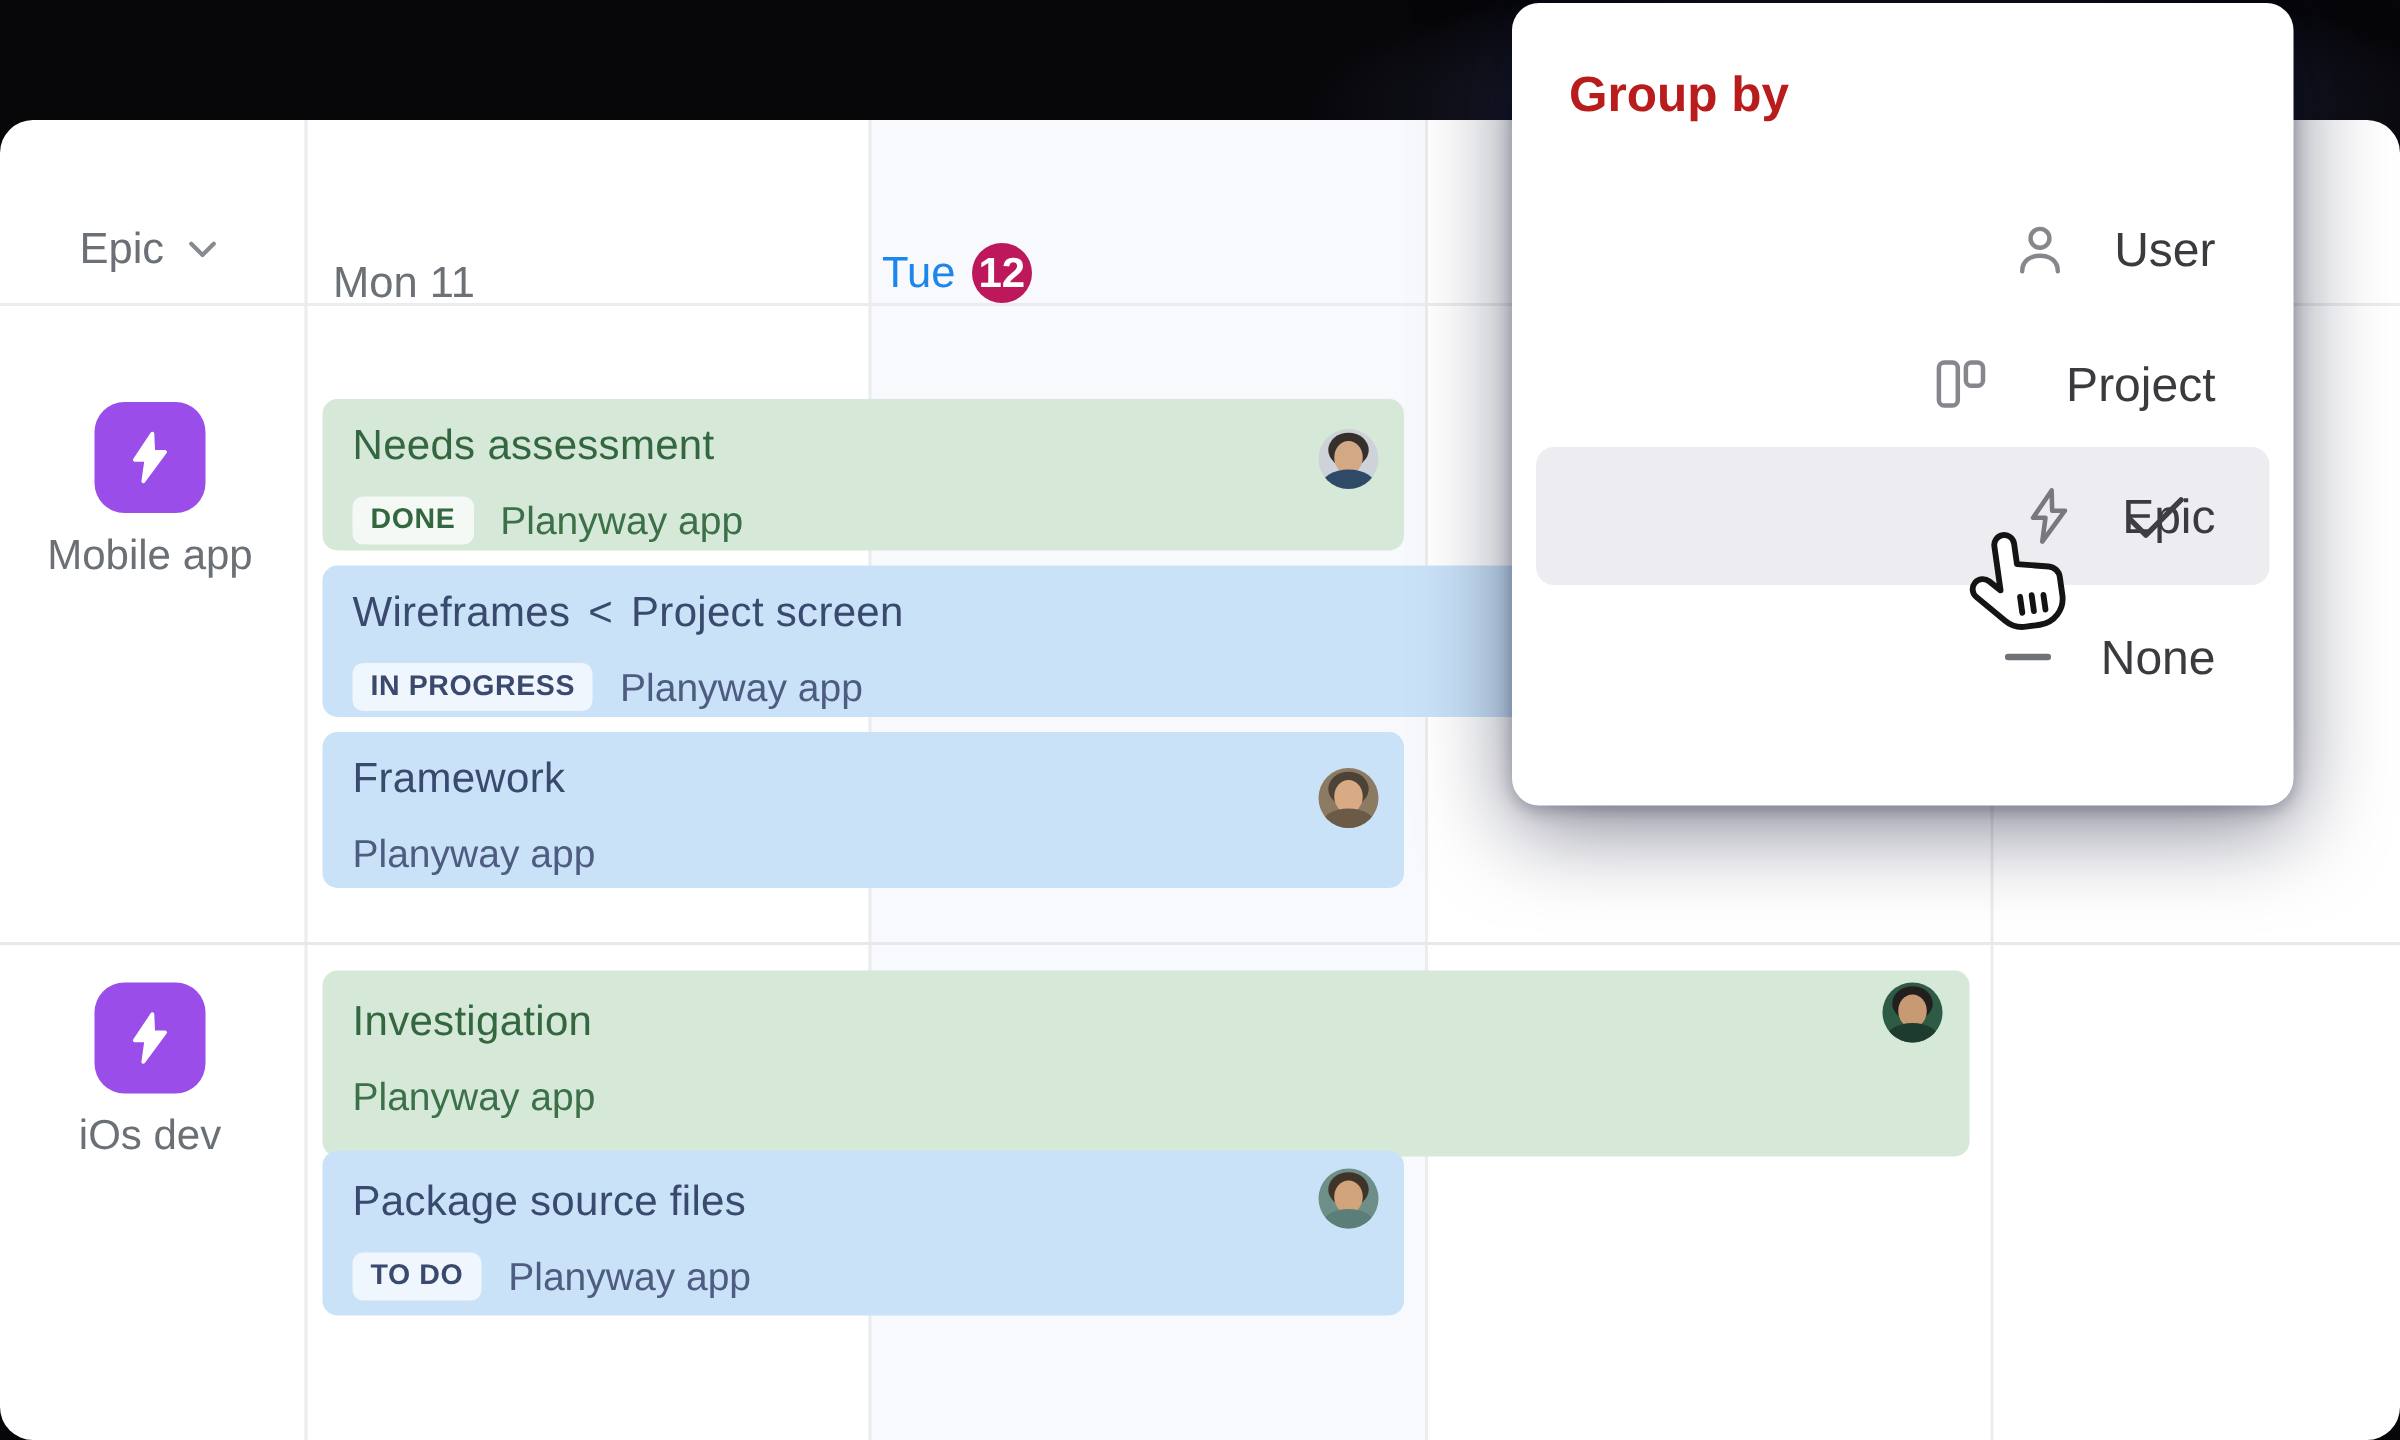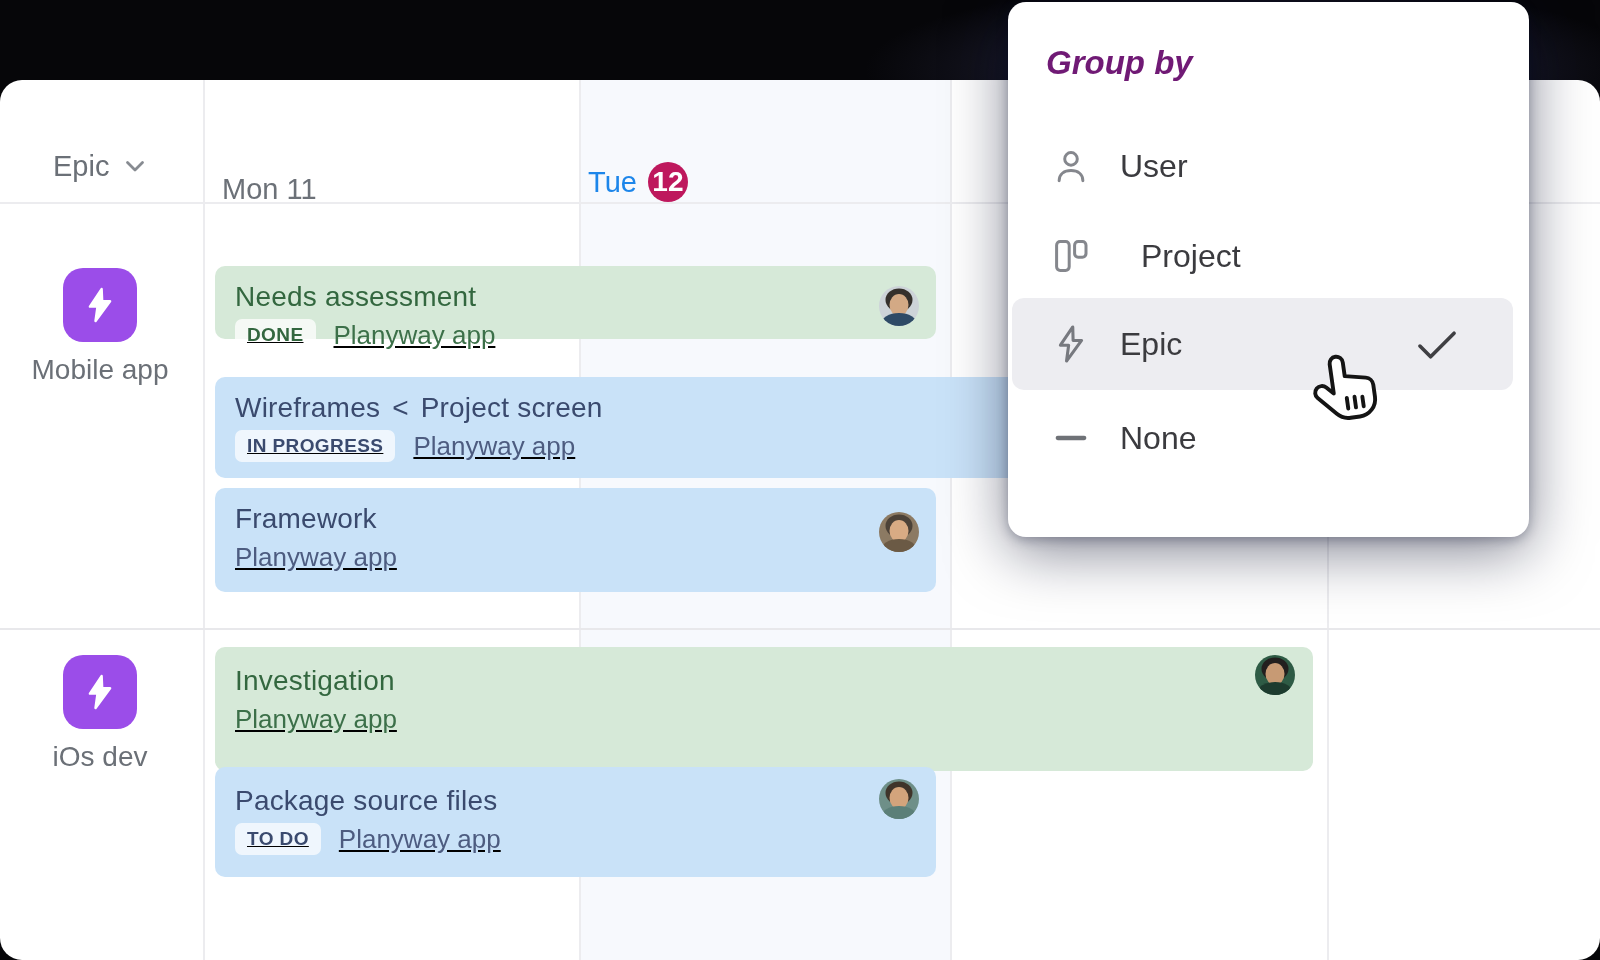--- a/index.html
+++ b/index.html
@@ -46,30 +46,30 @@
   }
   .epic-group .glabel{margin-top:12px;font-size:28px;color:#6b7077;}
 
   
   .card{
     position:absolute;left:215px;border-radius:10px;box-sizing:border-box;
     padding:14px 20px;cursor:pointer;
   }
   .card.green{background:#d6e9d8;}
   .card.blue{background:#c9e2f8;}
-  .c1{top:186px;width:721px;height:73px;}
+  .c1{top:186px;width:721px;height:101px;}
   .c2{top:297px;width:1098px;height:101px;}
   .c3{top:408px;width:721px;height:104px;}
   .c4{top:567px;width:1098px;height:124px;padding-top:17px;}
   .c5{top:687px;width:721px;height:110px;padding-top:17px;}
   .card .title{font-size:28px;line-height:34px;letter-spacing:.2px;}
   .card.green .title{color:#33673f;}
   .card.blue .title{color:#3a4a6e;}
   .card .sep{margin:0 12px;}
-  .card .row2{display:flex;align-items:center;gap:18px;margin-top:4px;height:34px;text-decoration:underline;}
+  .card .row2{display:flex;align-items:center;gap:18px;margin-top:16px;height:34px;}
   .badge{
     font-size:19px;font-weight:bold;letter-spacing:.4px;
     padding:5px 12px;border-radius:7px;
   }
   .card.green .badge{background:rgba(255,255,255,.74);color:#33673f;}
   .card.blue .badge{background:rgba(255,255,255,.7);color:#3a4a6e;}
   .project{font-size:26px;}
   .card.green .project{color:#3c7049;}
   .card.blue .project{color:#4d5c80;}
 
@@ -84,24 +84,24 @@
   .av2{background:#8c7a63;} .av2 .hair{background:#4c4238;} .av2 .face{background:#d8ab84;} .av2 .body{background:#6b5a45;}
   .av3{background:#2e5b45;} .av3 .hair{background:#221f1e;} .av3 .face{background:#c79a74;} .av3 .body{background:#1d3b2e;}
   .av4{background:#6e8f88;} .av4 .hair{background:#3f342a;} .av4 .face{background:#d3a47c;} .av4 .body{background:#5b7f78;}
 
   
   .menu{
     position:absolute;left:1008px;top:2px;width:521px;height:535px;
     background:#fff;border-radius:18px;
     box-shadow:0 14px 60px rgba(8,12,40,.5), 0 3px 12px rgba(8,12,40,.28);
   }
-  .menu-title{position:absolute;left:38px;top:42px;font-size:33px;font-weight:bold;color:#701a75;font-style:italic;}
+  .menu-title{position:absolute;left:38px;top:42px;font-size:33px;font-weight:bold;color:#b91c1c;}
   .menu-item{
-    position:absolute;left:4px;right:16px;height:92px;border-radius:12px;
-    display:flex;align-items:center;padding:0 36px;box-sizing:border-box;cursor:pointer;
+    position:absolute;left:16px;right:16px;height:92px;border-radius:12px;
+    display:flex;align-items:center;padding:0 36px;box-sizing:border-box;cursor:pointer;justify-content:flex-end;
   }
   .mi1{top:118px;}.mi2{top:208px;gap:21px;}.mi3{top:296px;}.mi4{top:390px;}
   .menu-item.selected{background:#ededf1;}
   .mi-icon{width:46px;display:flex;justify-content:center;align-items:center;}
   .mi-label{margin-left:26px;font-size:32px;color:#3b3b3f;}
   .mi-check{position:absolute;right:54px;top:31px;}
 
   .cursor{position:absolute;left:1312px;top:350px;width:70px;transform:rotate(-8deg);pointer-events:none;z-index:50;}
 </style>
 </head>

